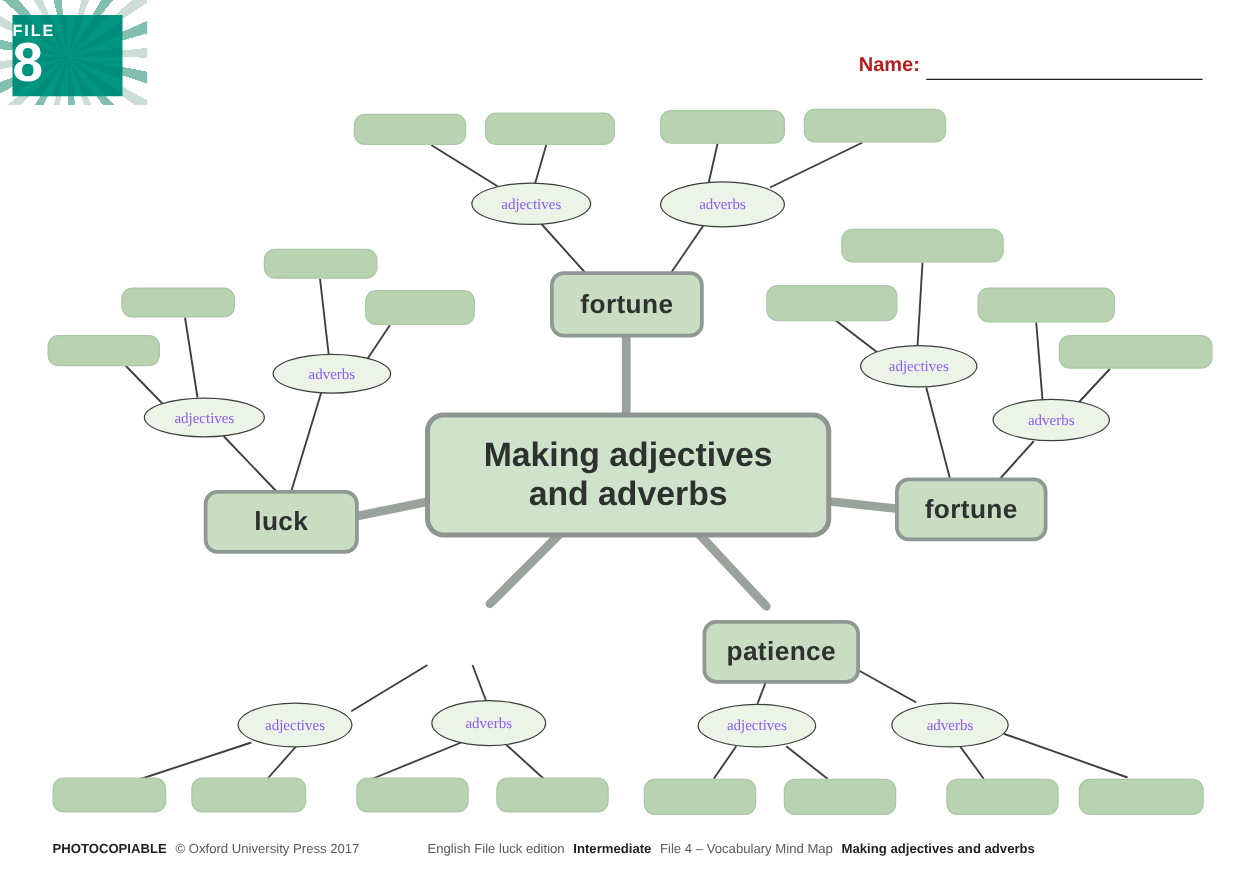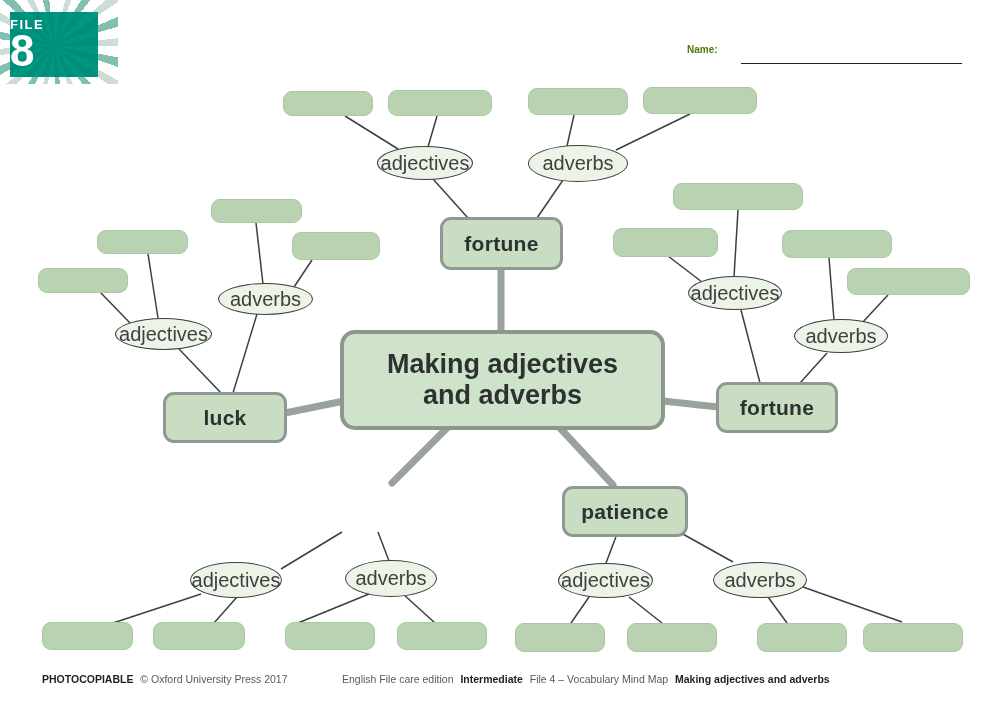--- a/index.html
+++ b/index.html
@@ -13,21 +13,21 @@
   .thick{stroke:#9aa29c;stroke-width:7;stroke-linecap:round;}
   
   .blank{
     position:absolute;z-index:2;background:#b9d3b2;border:1px solid #aac8a4;
     border-radius:9px;box-sizing:border-box;
   }
   
   .cat{
     position:absolute;z-index:3;background:#ecf4e8;border:1.5px solid #3b403e;
     border-radius:50%;box-sizing:border-box;display:flex;align-items:center;justify-content:center;
-    font-size:20px;font-weight:500;color:#404040;
+    font-size:12px;font-weight:500;color:#8b5cf6;font-family:Liberation Serif, serif;
   }
   
   .node{
     position:absolute;z-index:3;background:#c8ddc2;border:3px solid #8f9993;
     border-radius:11px;box-sizing:border-box;display:flex;align-items:center;justify-content:center;
     font-size:21px;font-weight:bold;color:#2d3230;letter-spacing:.3px;
   }
   
   #center-node{
     position:absolute;z-index:4;left:340px;top:330px;width:325px;height:100px;
@@ -44,21 +44,21 @@
   }
   #badge-rect{
     position:absolute;left:10px;top:12px;width:88px;height:65px;
     background:repeating-conic-gradient(from 0deg at 50% 52%,
       #009680 0deg 11deg,#008d7b 11deg 22.5deg);
     display:flex;flex-direction:column;align-items:flex-start;justify-content:flex-start;
   }
   #badge-file{font-size:13px;font-weight:bold;color:#ffffff;letter-spacing:1.5px;margin-top:5px;}
   #badge-num{font-size:44px;font-weight:bold;color:#ffffff;line-height:.95;margin-top:-2px;}
   
-  #name-label{position:absolute;left:687px;top:44px;z-index:5;font-size:10px;font-weight:bold;color:#4d7c0f;}
+  #name-label{position:absolute;left:687px;top:44px;z-index:5;font-size:16px;font-weight:bold;color:#b91c1c;}
   #name-line{position:absolute;left:741px;top:63px;width:221px;height:0;border-bottom:1.6px solid #231f20;z-index:5;}
   
   .footer-text{position:absolute;top:673px;z-index:5;font-size:10.5px;color:#58595b;white-space:nowrap;}
   .footer-bold{font-weight:bold;color:#1f1f1f;}
   #footer-left{left:42px;}
   #footer-right{left:342px;}
   #footer-left span, #footer-right span{margin-right:4px;}
 </style>
 </head>
 <body>
@@ -152,28 +152,28 @@
   <div class="cat" style="left:688px;top:276px;width:94px;height:34px;">adjectives</div>
   <div class="cat" style="left:794px;top:319px;width:94px;height:34px;">adverbs</div>
   <div class="cat" style="left:190px;top:562px;width:92px;height:36px;">adjectives</div>
   <div class="cat" style="left:345px;top:560px;width:92px;height:37px;">adverbs</div>
   <div class="cat" style="left:558px;top:563px;width:95px;height:35px;">adjectives</div>
   <div class="cat" style="left:713px;top:562px;width:94px;height:36px;">adverbs</div>
 
   <div class="node" style="left:440px;top:217px;width:123px;height:53px;">fortune</div>
   <div class="node" style="left:163px;top:392px;width:124px;height:51px;">luck</div>
   <div class="node" style="left:716px;top:382px;width:122px;height:51px;">fortune</div>
-  <div class="node" style="left:562px;top:486px;width:126px;height:51px;">patience</div>
+  <div class="node" style="left:562px;top:496px;width:126px;height:51px;">patience</div>
 
   <div id="center-node">Making adjectives and adverbs</div>
 
   <div id="footer-left" class="footer-text">
     <span class="footer-bold">PHOTOCOPIABLE</span>
     <span>© Oxford University Press 2017</span>
   </div>
   <div id="footer-right" class="footer-text">
-    <span>English File care edition</span>
+    <span>English File luck edition</span>
     <span class="footer-bold">Intermediate</span>
     <span>File 4 – Vocabulary Mind Map</span>
     <span class="footer-bold">Making adjectives and adverbs</span>
   </div>
 
 </div>
 
 </body></html>

